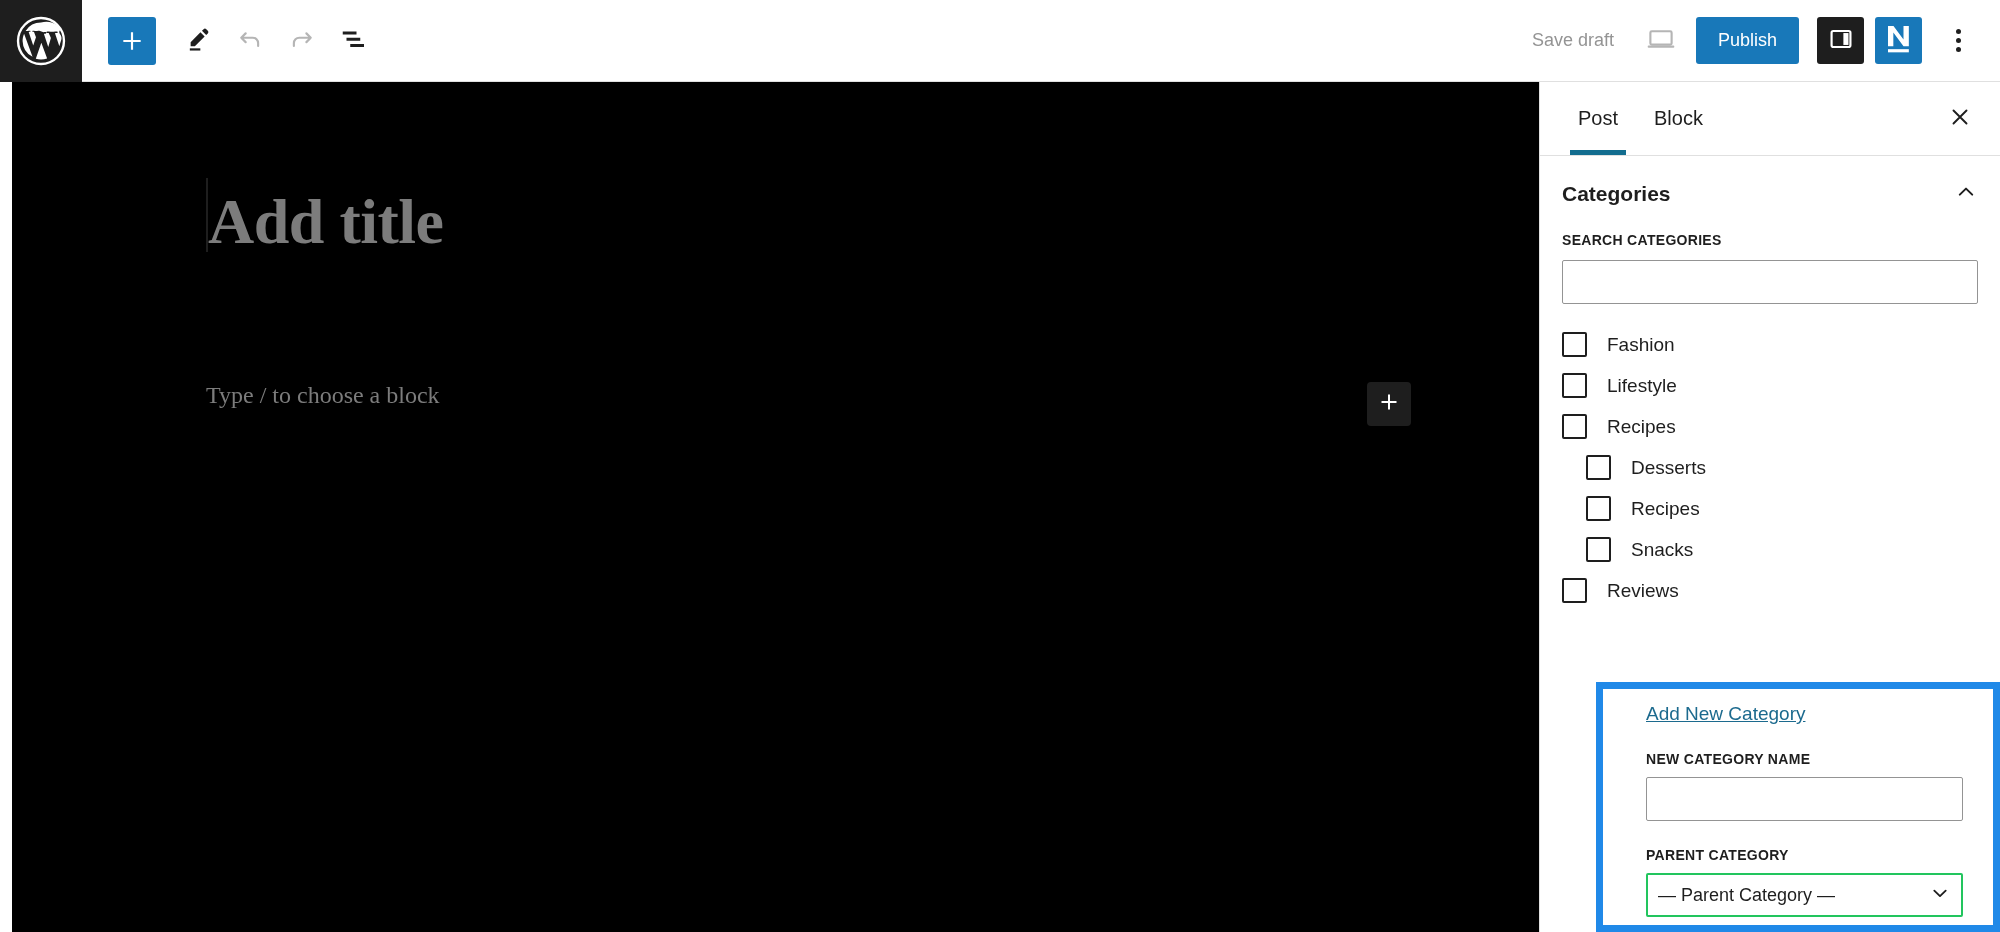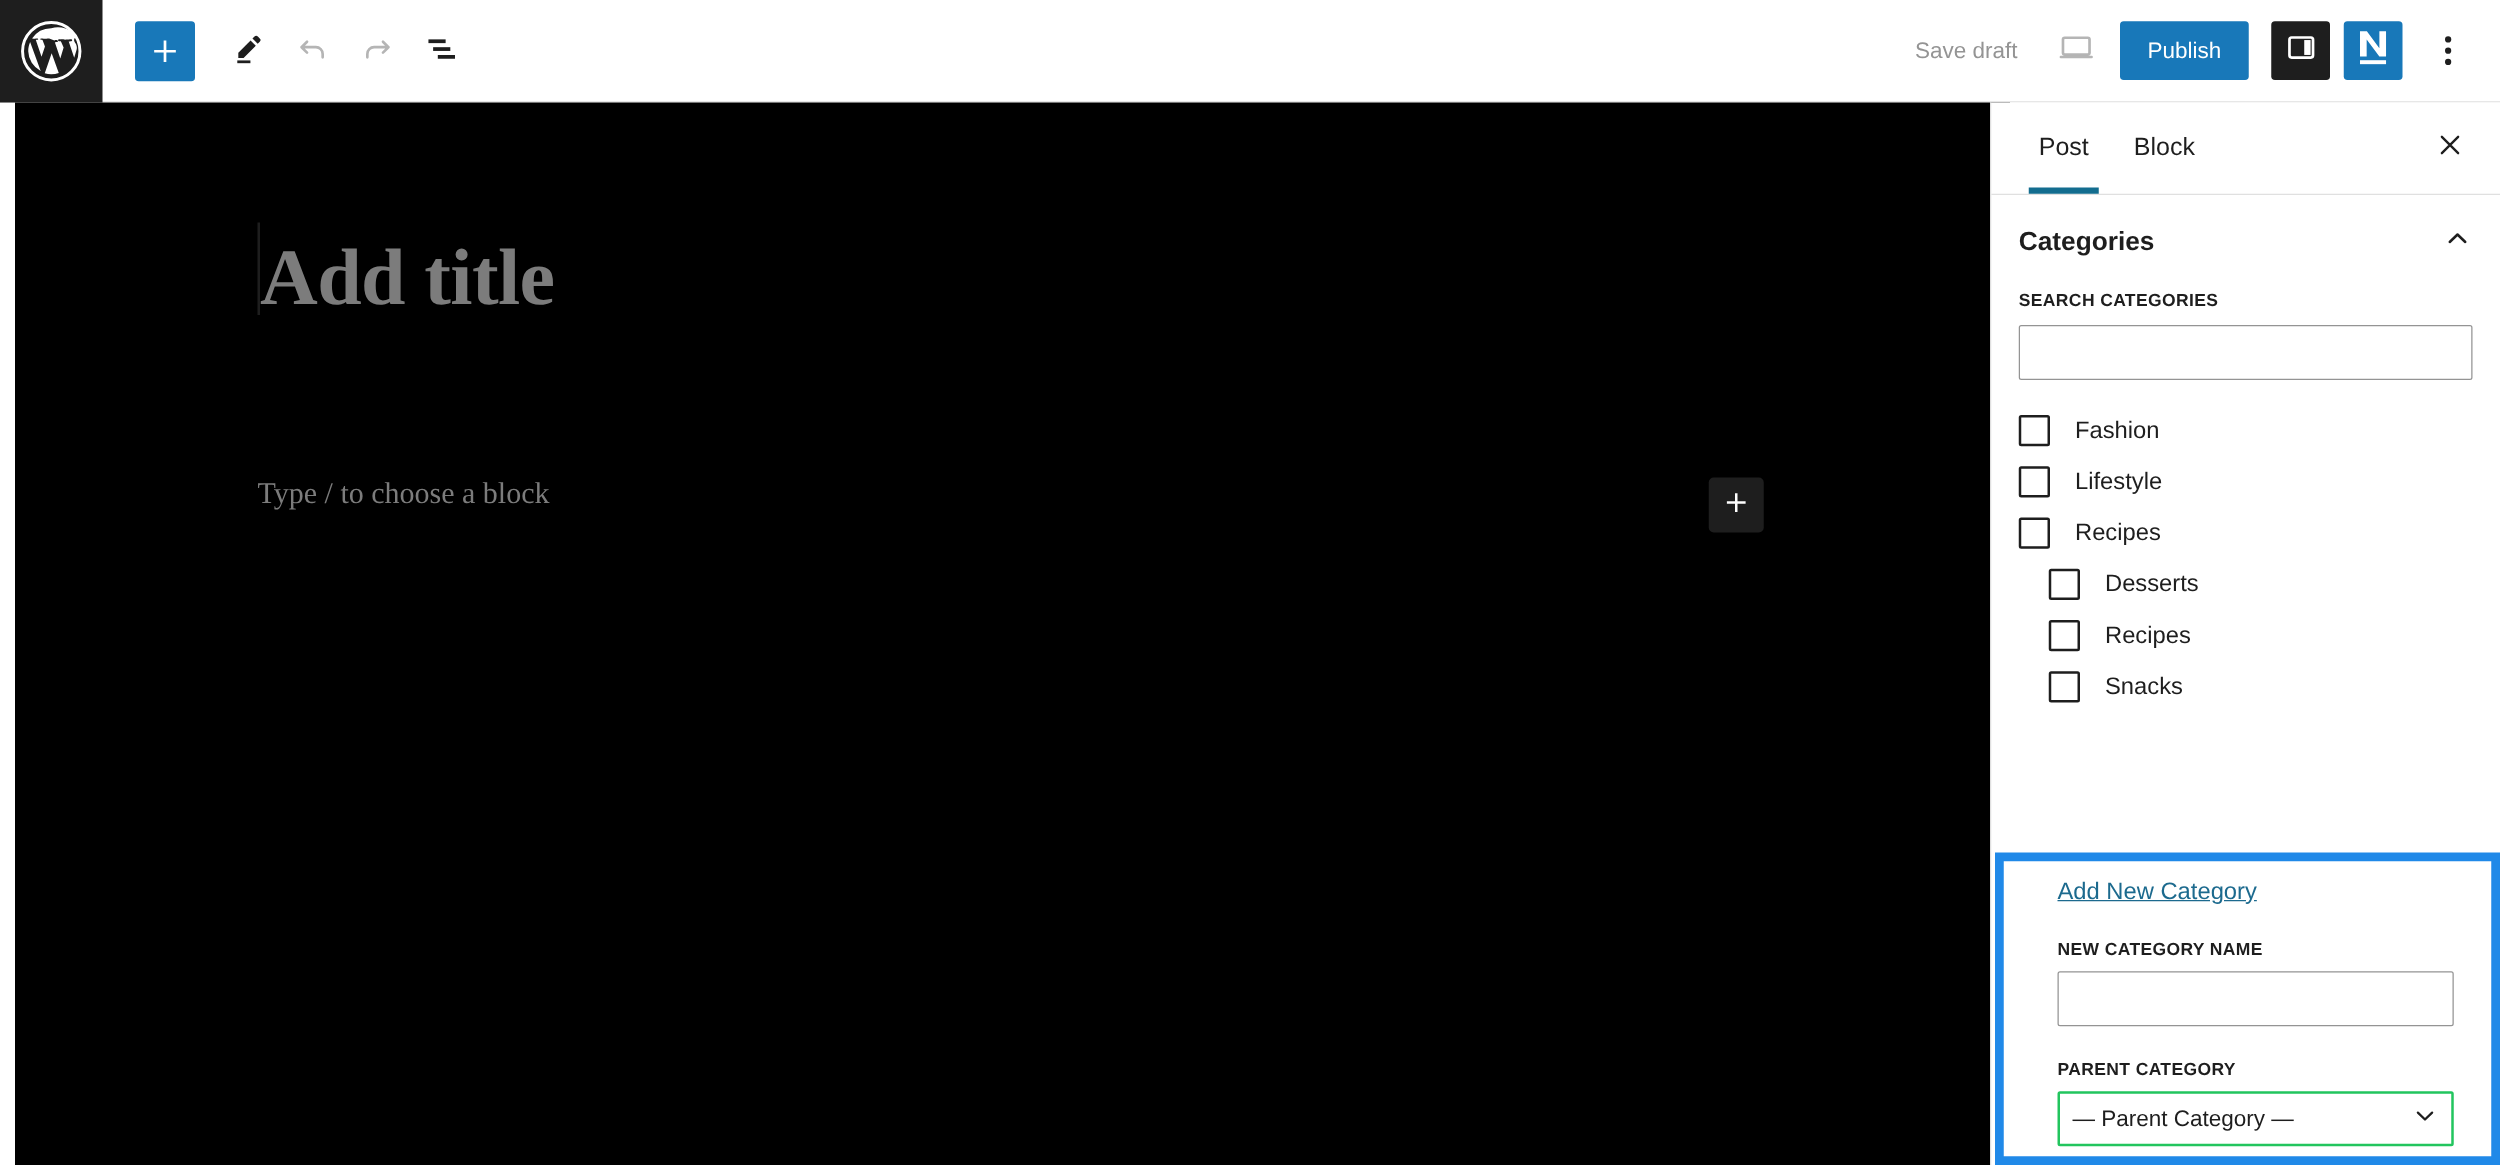--- a/index.html
+++ b/index.html
@@ -92,21 +92,21 @@
     font-size:24px; color:#7c7c7c; white-space:nowrap;
   }
   .inserter-btn {
     position:absolute; left:1355px; top:300px;
     width:44px; height:44px; background:#1e1e1e; border-radius:4px;
     display:flex; align-items:center; justify-content:center; cursor:pointer;
   }
 
   
   .sidebar {
-    position:absolute; top:82px; right:0; width:408px; height:850px;
+    position:absolute; top:82px; right:0; width:461px; height:850px;
     background:#ffffff; border-left:1px solid #e0e0e0;
     overflow:hidden;
   }
   .sb-tabs {
     height:74px; display:flex; align-items:center;
     border-bottom:1px solid #e0e0e0; position:relative; padding-left:20px;
   }
   .sb-tab {
     font-size:20px; color:#1e1e1e; padding:0 18px; height:73px;
     line-height:73px; cursor:pointer; position:relative;
@@ -340,20 +340,24 @@
           <span class="cat-label">Desserts</span>
         </div>
         <div class="cat-row child">
           <span class="cbox"></span>
           <span class="cat-label">Recipes</span>
         </div>
         <div class="cat-row child">
           <span class="cbox"></span>
           <span class="cat-label">Snacks</span>
         </div>
+        <div class="cat-row">
+          <span class="cbox"></span>
+          <span class="cat-label">Reviews</span>
+        </div>
       </div>
     </div>
   </div>
 
   <div class="highlight-box">
     <div class="hl-inner">
 
       <span class="add-link">Add New Category</span>
 
       <div class="hl-label">NEW CATEGORY NAME</div>

